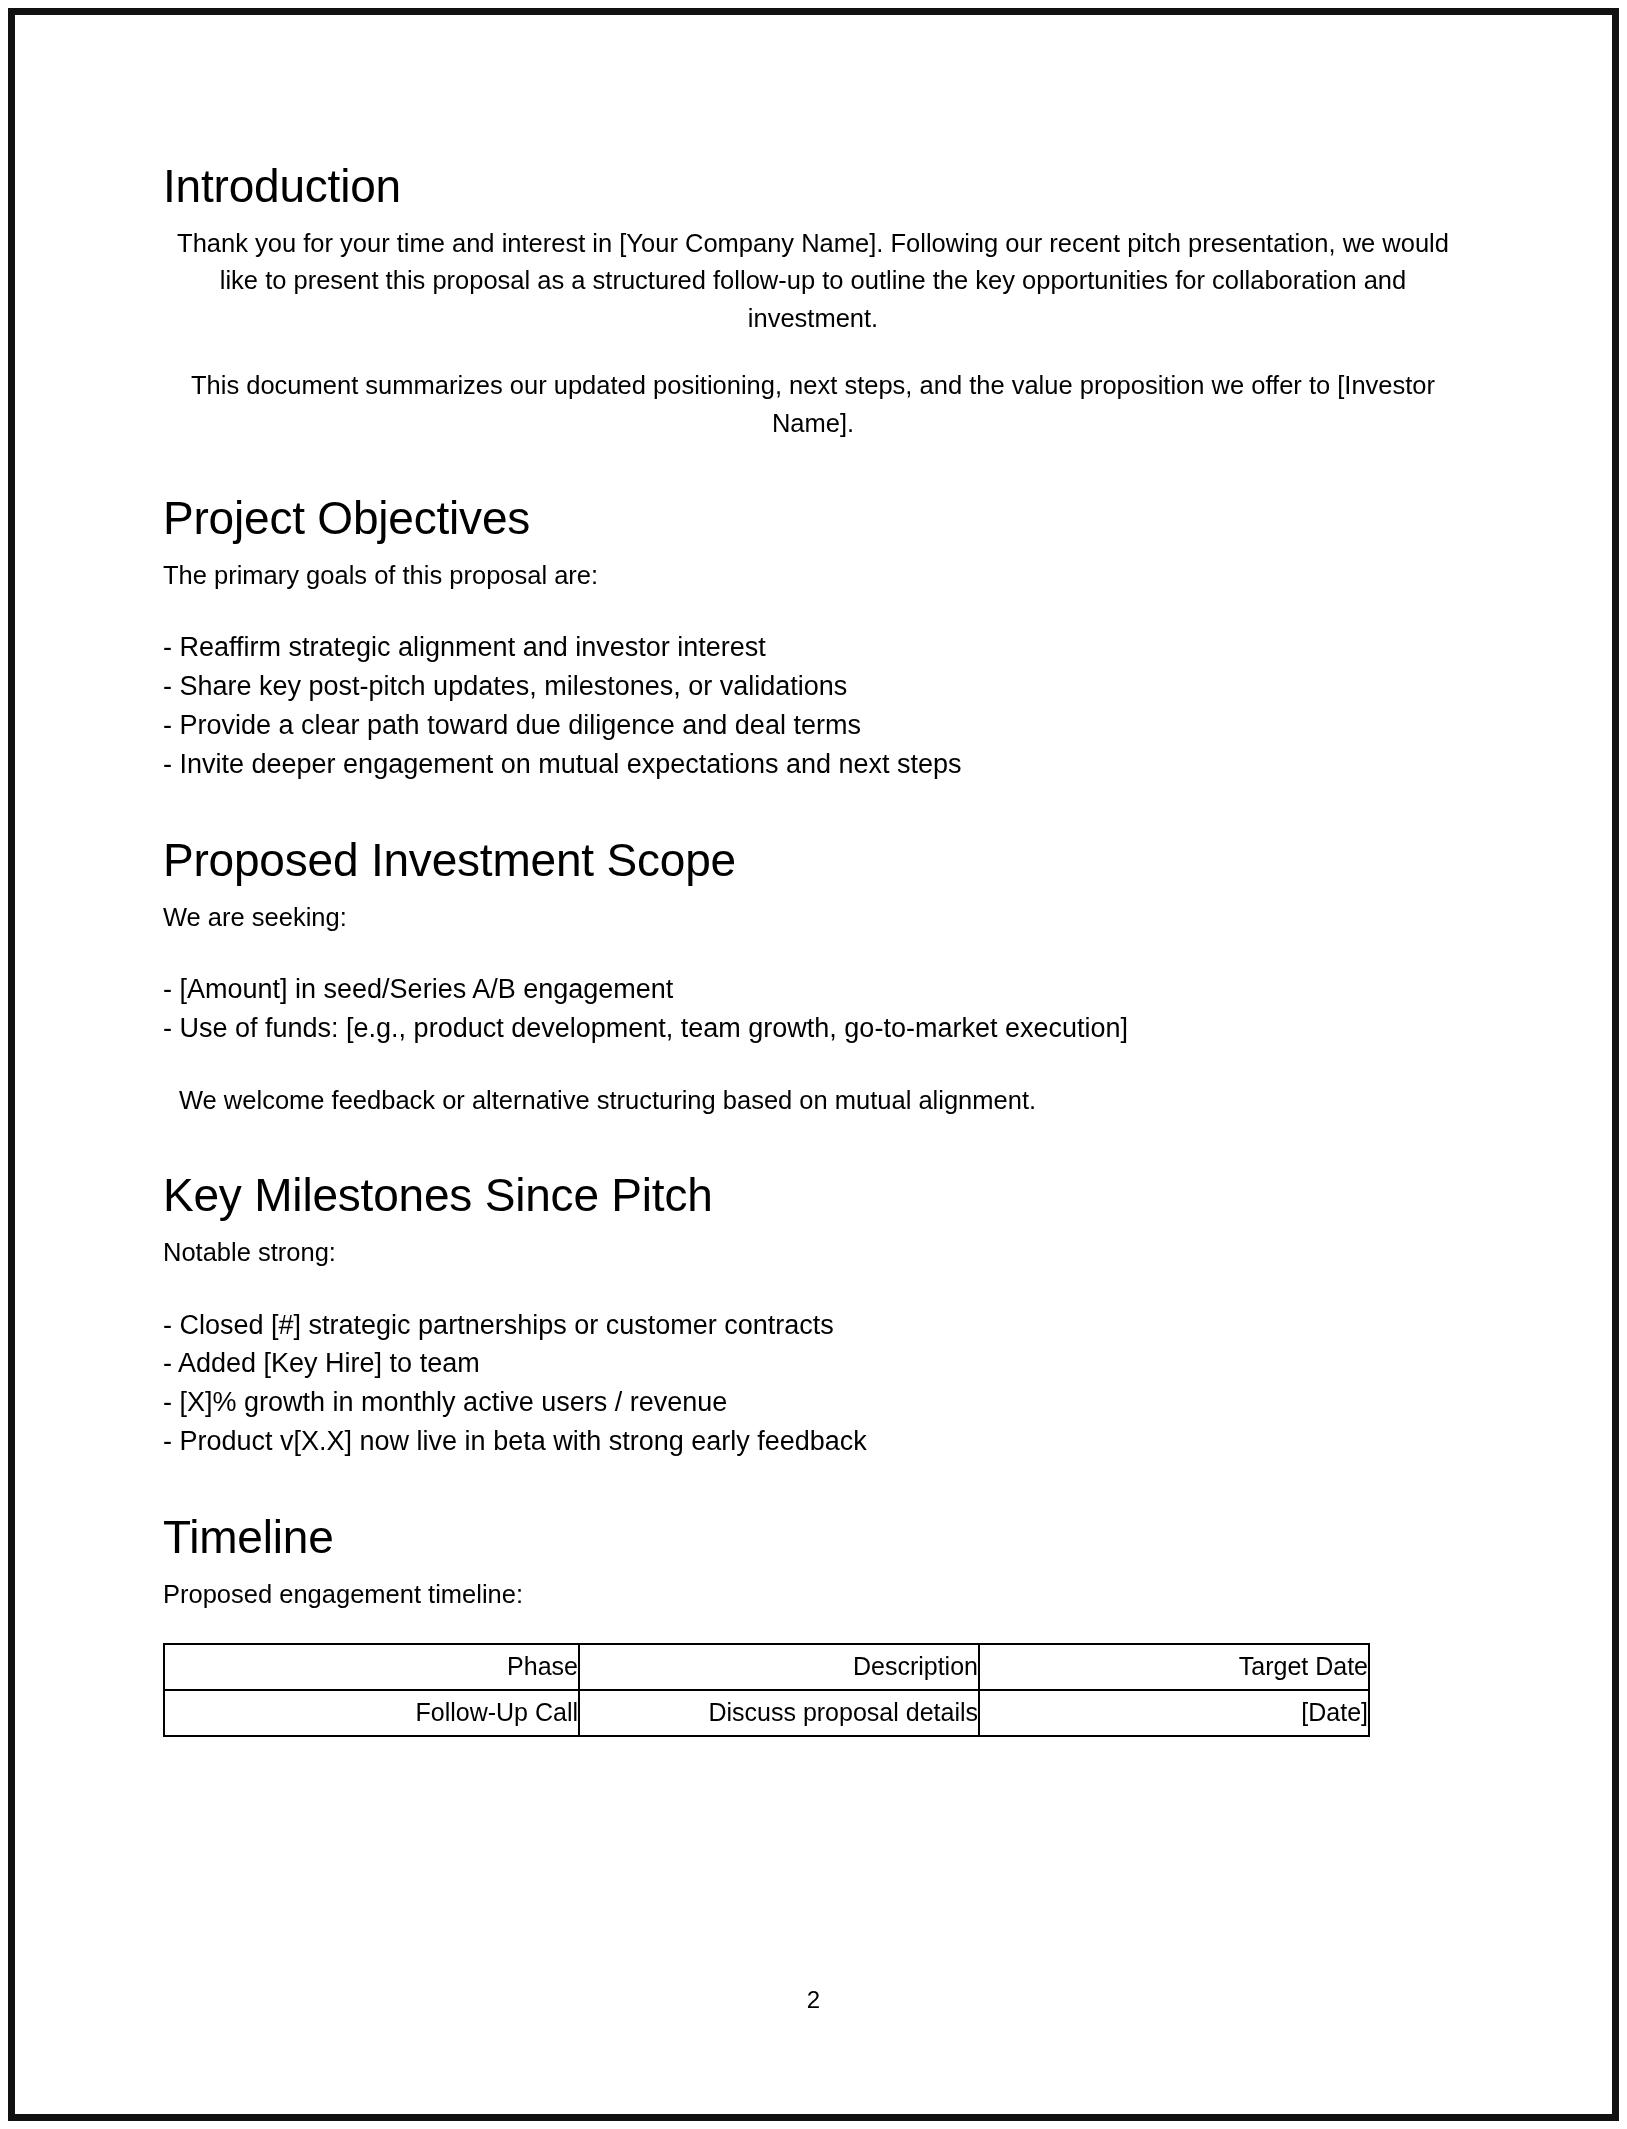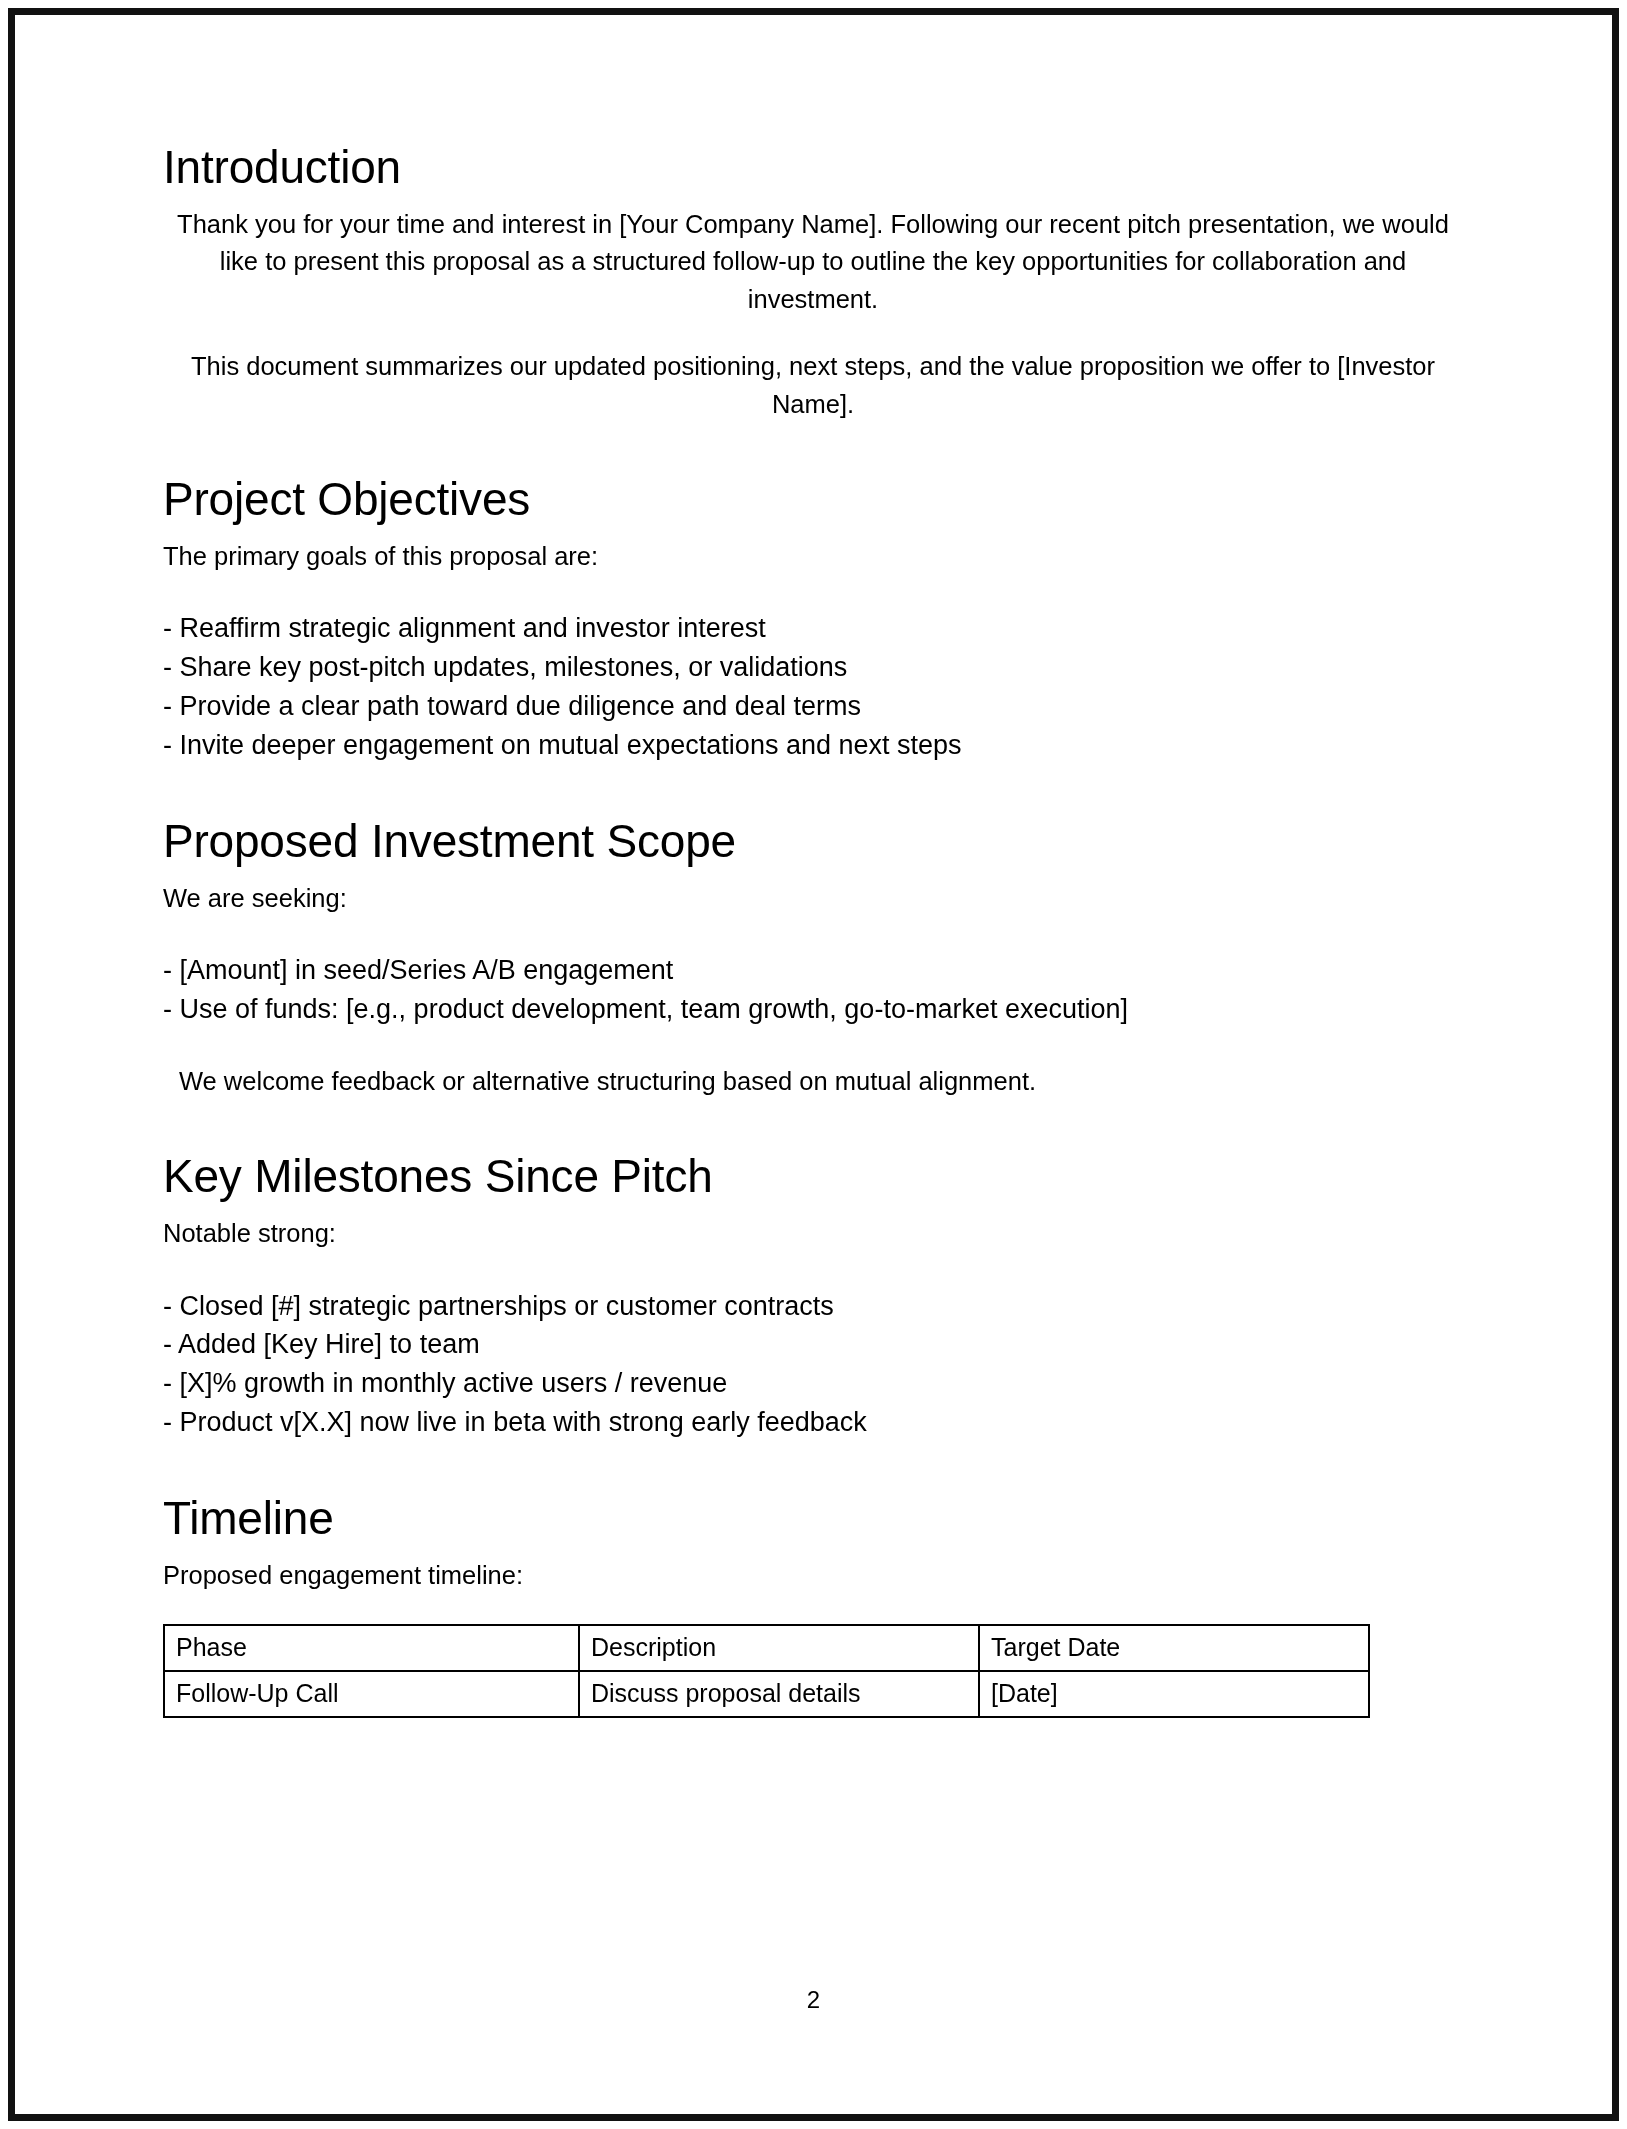--- a/index.html
+++ b/index.html
@@ -24,21 +24,21 @@
     top: 8px;
     right: 8px;
     bottom: 8px;
     border: 7px solid #111111;
     box-sizing: border-box;
     pointer-events: none;
   }
   .content {
     position: absolute;
     left: 163px;
-    top: 143px;
+    top: 162px;
     width: 1300px;
   }
 
   h1.doc-heading {
     font-size: 46px;
     font-weight: 400;
     line-height: 1.06;
     margin: 0 0 14px 0;
     letter-spacing: -0.2px;
   }
@@ -89,20 +89,21 @@
     margin-top: 30px;
     table-layout: fixed;
   }
   table.timeline-table td {
     border: 2px solid #000000;
     font-size: 25px;
     line-height: 1.2;
     padding: 6px 0 8px 11px;
     vertical-align: middle;
     font-weight: 400;
+    text-align: right;
   }
   table.timeline-table col.c1 { width: 415px; }
   table.timeline-table col.c2 { width: 400px; }
   table.timeline-table col.c3 { width: 390px; }
 
   .page-number {
     position: absolute;
     left: 0;
     right: 0;
     top: 1988px;

